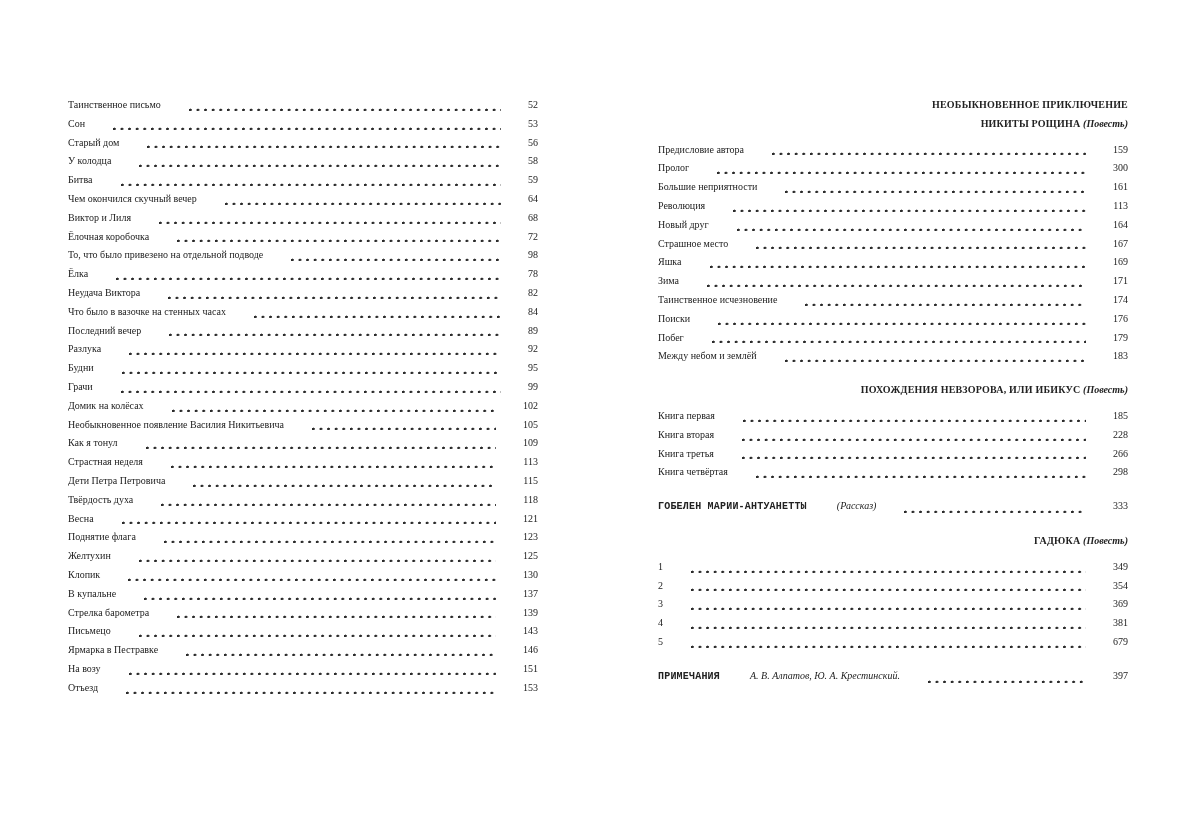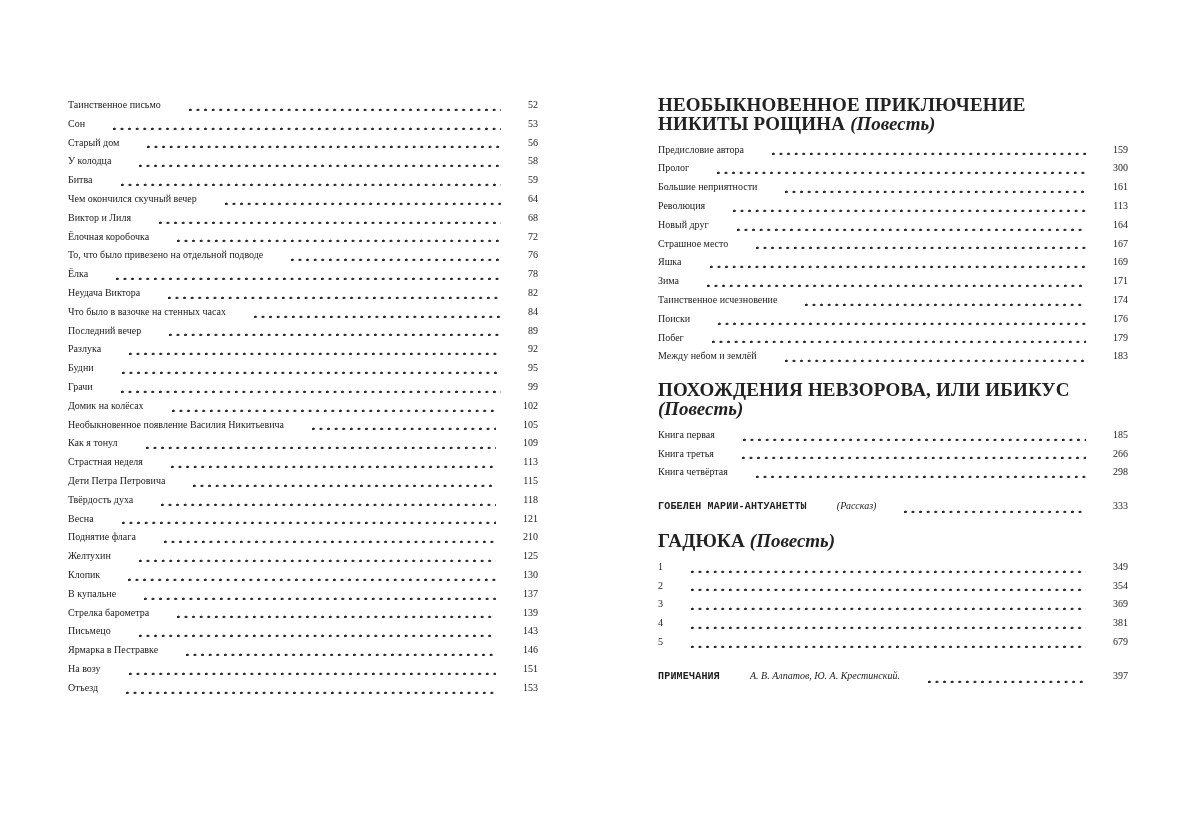--- a/index.html
+++ b/index.html
@@ -52,23 +52,23 @@
     flex: 0 0 auto;
     text-align: center;
   }
   .section {
     margin-top: 0;
   }
   .section + .section {
     margin-top: 15px;
   }
   .section-heading {
-    text-align: left;
+    text-align: right;
     font-weight: bold;
-    font-size: 19px;
+    font-size: 10px;
     line-height: 18.8px;
     letter-spacing: 0.2px;
     margin-bottom: 7px;
   }
   .heading-note {
     font-weight: bold;
     font-style: italic;
     letter-spacing: 0;
   }
   .inline-bold {
@@ -121,21 +121,21 @@
       <span class="toc-page">68</span>
     </div>
     <div class="toc-row">
       <span class="toc-title">Ёлочная коробочка</span>
       <span class="leader"></span>
       <span class="toc-page">72</span>
     </div>
     <div class="toc-row">
       <span class="toc-title">То, что было привезено на отдельной подводе</span>
       <span class="leader"></span>
-      <span class="toc-page">76</span>
+      <span class="toc-page">98</span>
     </div>
     <div class="toc-row">
       <span class="toc-title">Ёлка</span>
       <span class="leader"></span>
       <span class="toc-page">78</span>
     </div>
     <div class="toc-row">
       <span class="toc-title">Неудача Виктора</span>
       <span class="leader"></span>
       <span class="toc-page">82</span>
@@ -196,21 +196,21 @@
       <span class="toc-page">118</span>
     </div>
     <div class="toc-row">
       <span class="toc-title">Весна</span>
       <span class="leader"></span>
       <span class="toc-page">121</span>
     </div>
     <div class="toc-row">
       <span class="toc-title">Поднятие флага</span>
       <span class="leader"></span>
-      <span class="toc-page">210</span>
+      <span class="toc-page">123</span>
     </div>
     <div class="toc-row">
       <span class="toc-title">Желтухин</span>
       <span class="leader"></span>
       <span class="toc-page">125</span>
     </div>
     <div class="toc-row">
       <span class="toc-title">Клопик</span>
       <span class="leader"></span>
       <span class="toc-page">130</span>
@@ -309,20 +309,25 @@
         <span class="leader"></span>
         <span class="toc-page">183</span>
       </div>
     </div>
     <div class="section">
       <div class="section-heading"><span>ПОХОЖДЕНИЯ НЕВЗОРОВА, ИЛИ ИБИКУС</span> <span class="heading-note">(Повесть)</span></div>
       <div class="toc-row">
         <span class="toc-title">Книга первая</span>
         <span class="leader"></span>
         <span class="toc-page">185</span>
+      </div>
+      <div class="toc-row">
+        <span class="toc-title">Книга вторая</span>
+        <span class="leader"></span>
+        <span class="toc-page">228</span>
       </div>
       <div class="toc-row">
         <span class="toc-title">Книга третья</span>
         <span class="leader"></span>
         <span class="toc-page">266</span>
       </div>
       <div class="toc-row">
         <span class="toc-title">Книга четвёртая</span>
         <span class="leader"></span>
         <span class="toc-page">298</span>

